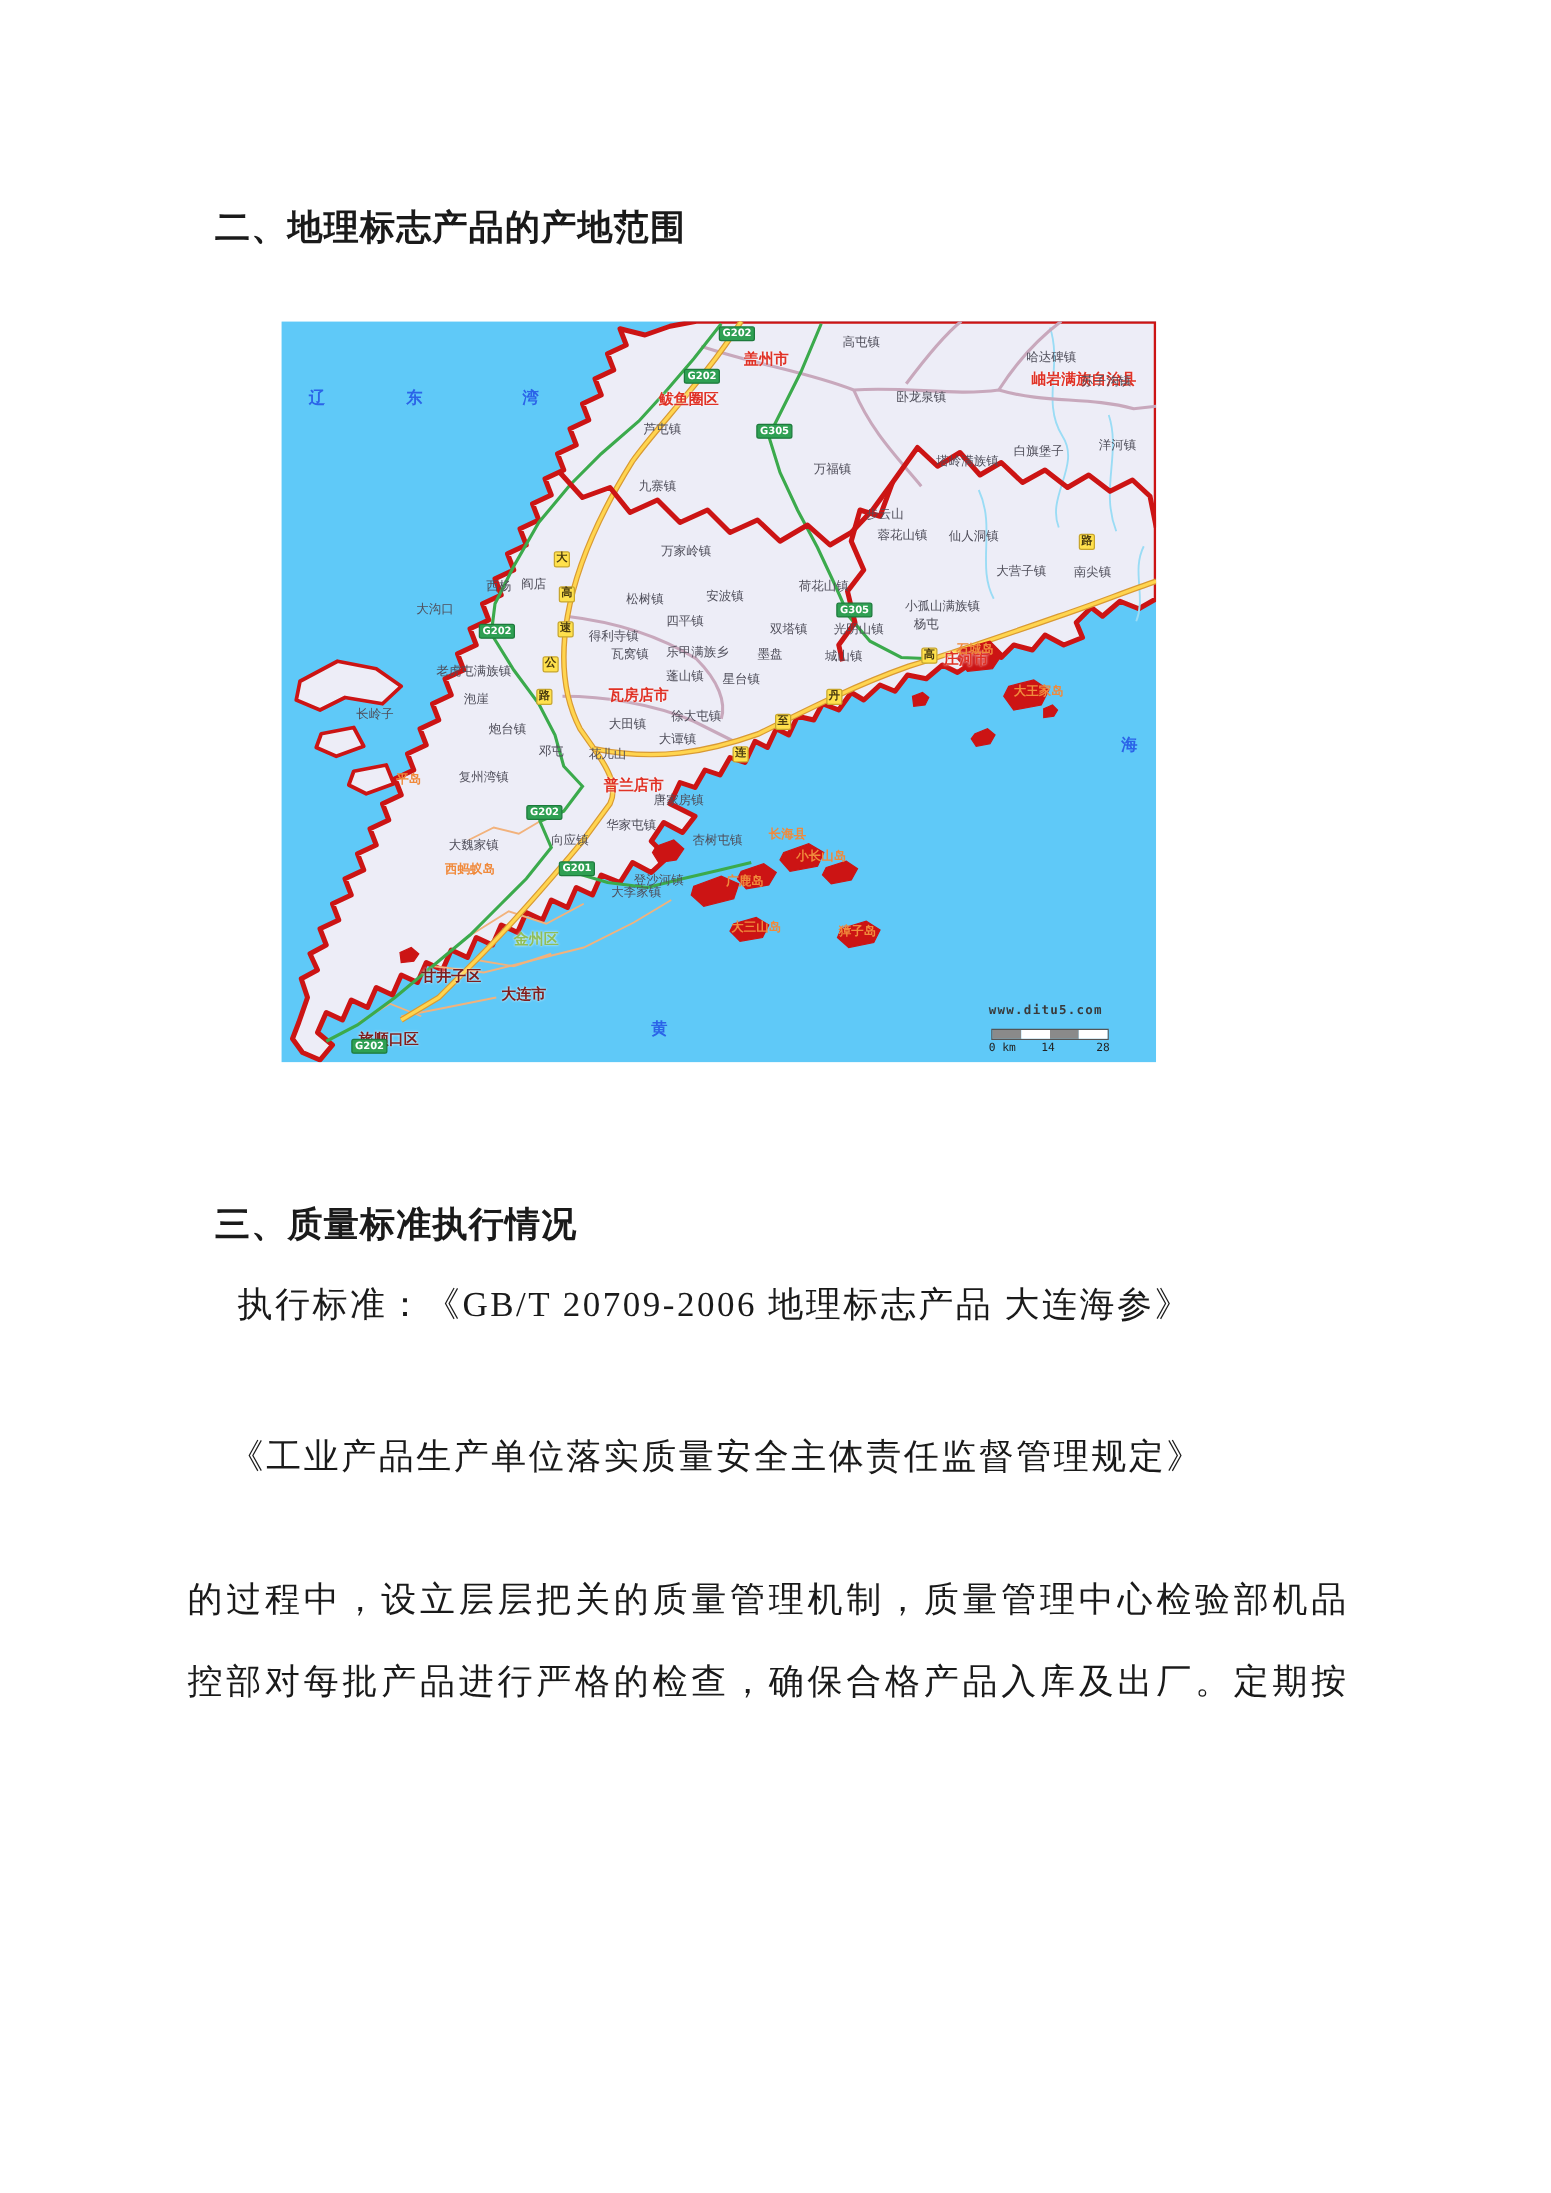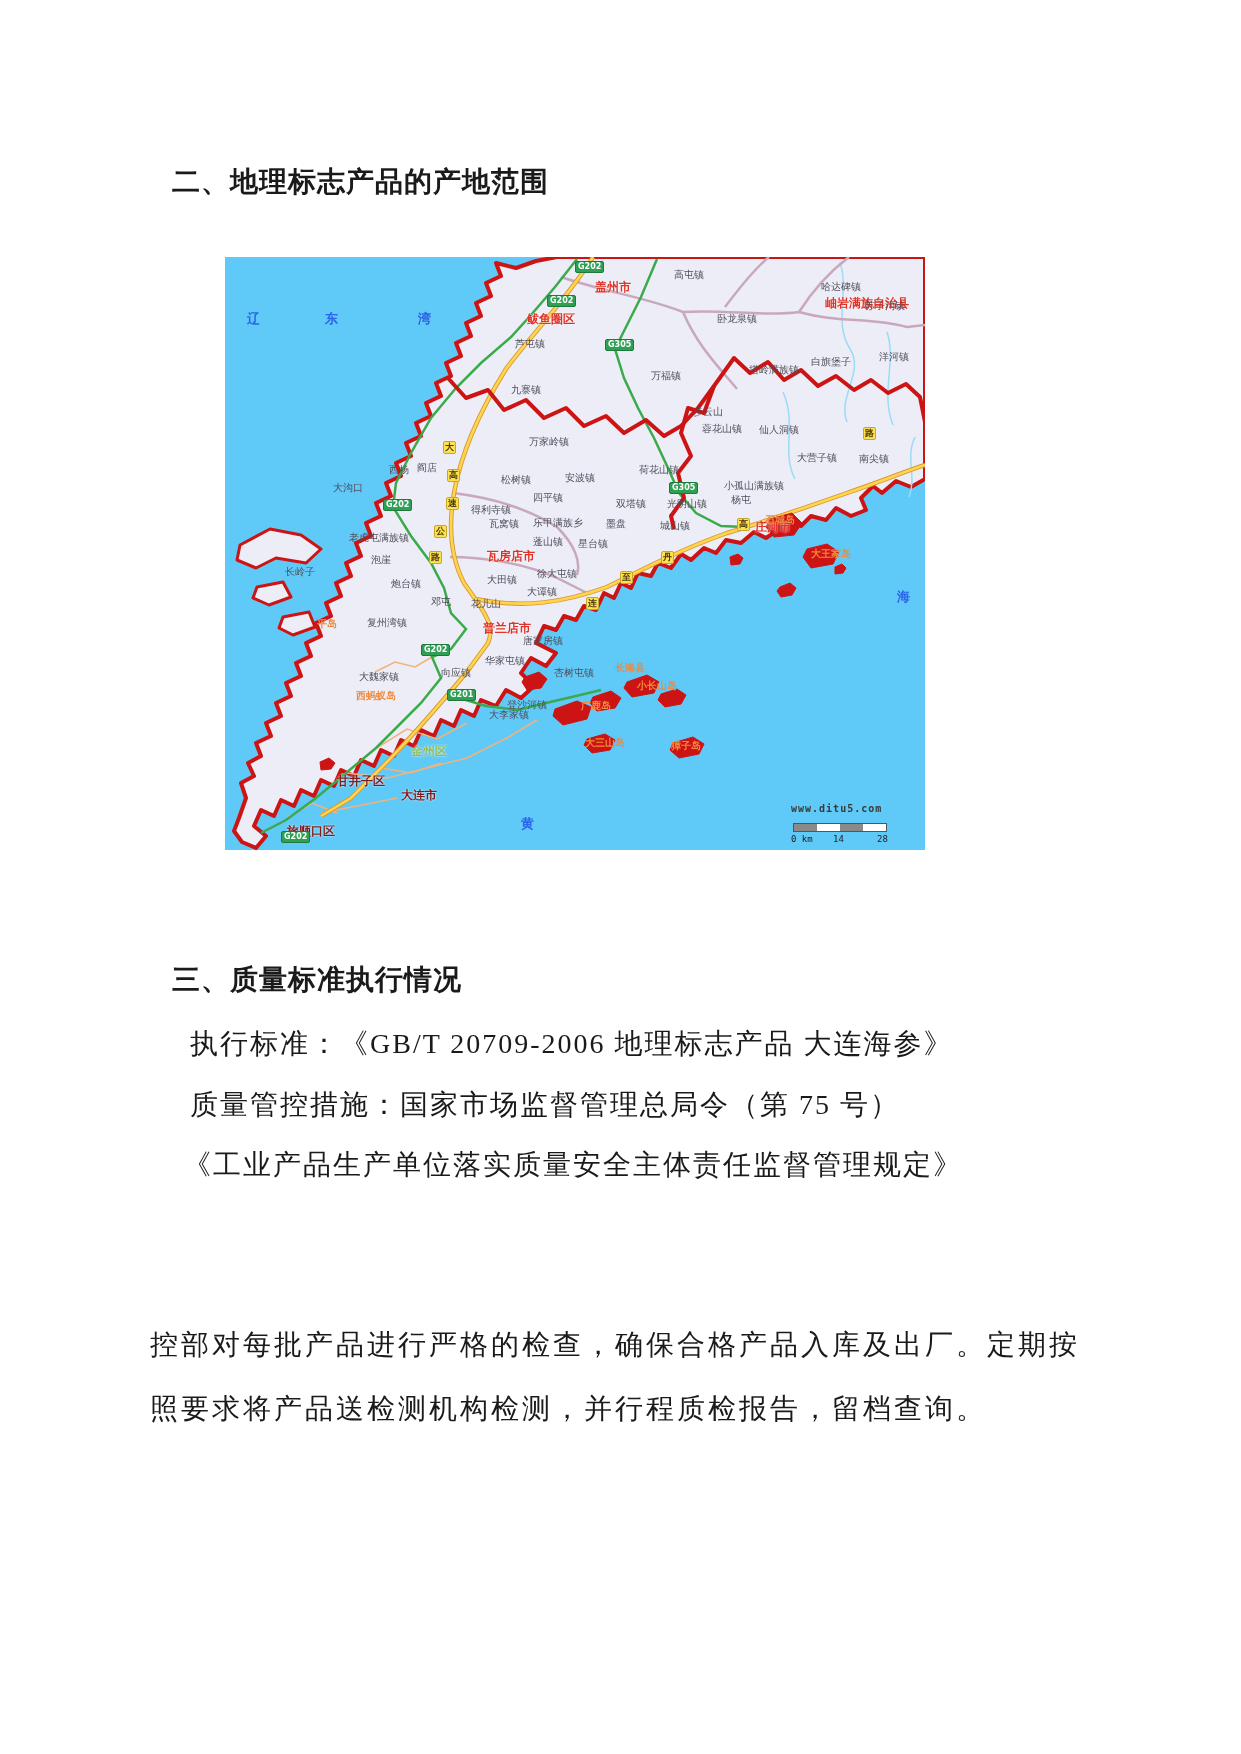--- a/index.html
+++ b/index.html
@@ -240,18 +240,17 @@
         <i></i>
       </div>
     <span class="scalenum" style="left:566px;">0 km</span>
     <span class="scalenum" style="left:608px;">14</span>
     <span class="scalenum" style="left:652px;">28</span>
   </div>
 
   <div class="h-sec" style="left:172px;top:961px;">三、质量标准执行情况</div>
 
   <div class="bodyline" style="left:190px;top:1025px;">执行标准：《GB/T 20709-2006 地理标志产品 大连海参》</div>
-  <div class="bodyline" style="left:190px;top:1086px;">质量管控措施：国家市场监督管理总局令（第 75 号）</div>
   <div class="bodyline" style="left:183px;top:1146px;">《工业产品生产单位落实质量安全主体责任监督管理规定》</div>
+  <div class="bodyline wide" style="left:150px;top:1261px;">的过程中，设立层层把关的质量管理机制，质量管理中心检验部机品</div>
   <div class="bodyline wide" style="left:150px;top:1326px;">控部对每批产品进行严格的检查，确保合格产品入库及出厂。定期按</div>
-  <div class="bodyline wide" style="left:150px;top:1390px;">照要求将产品送检测机构检测，并行程质检报告，留档查询。</div>
 
 </div>
 
 </body></html>

